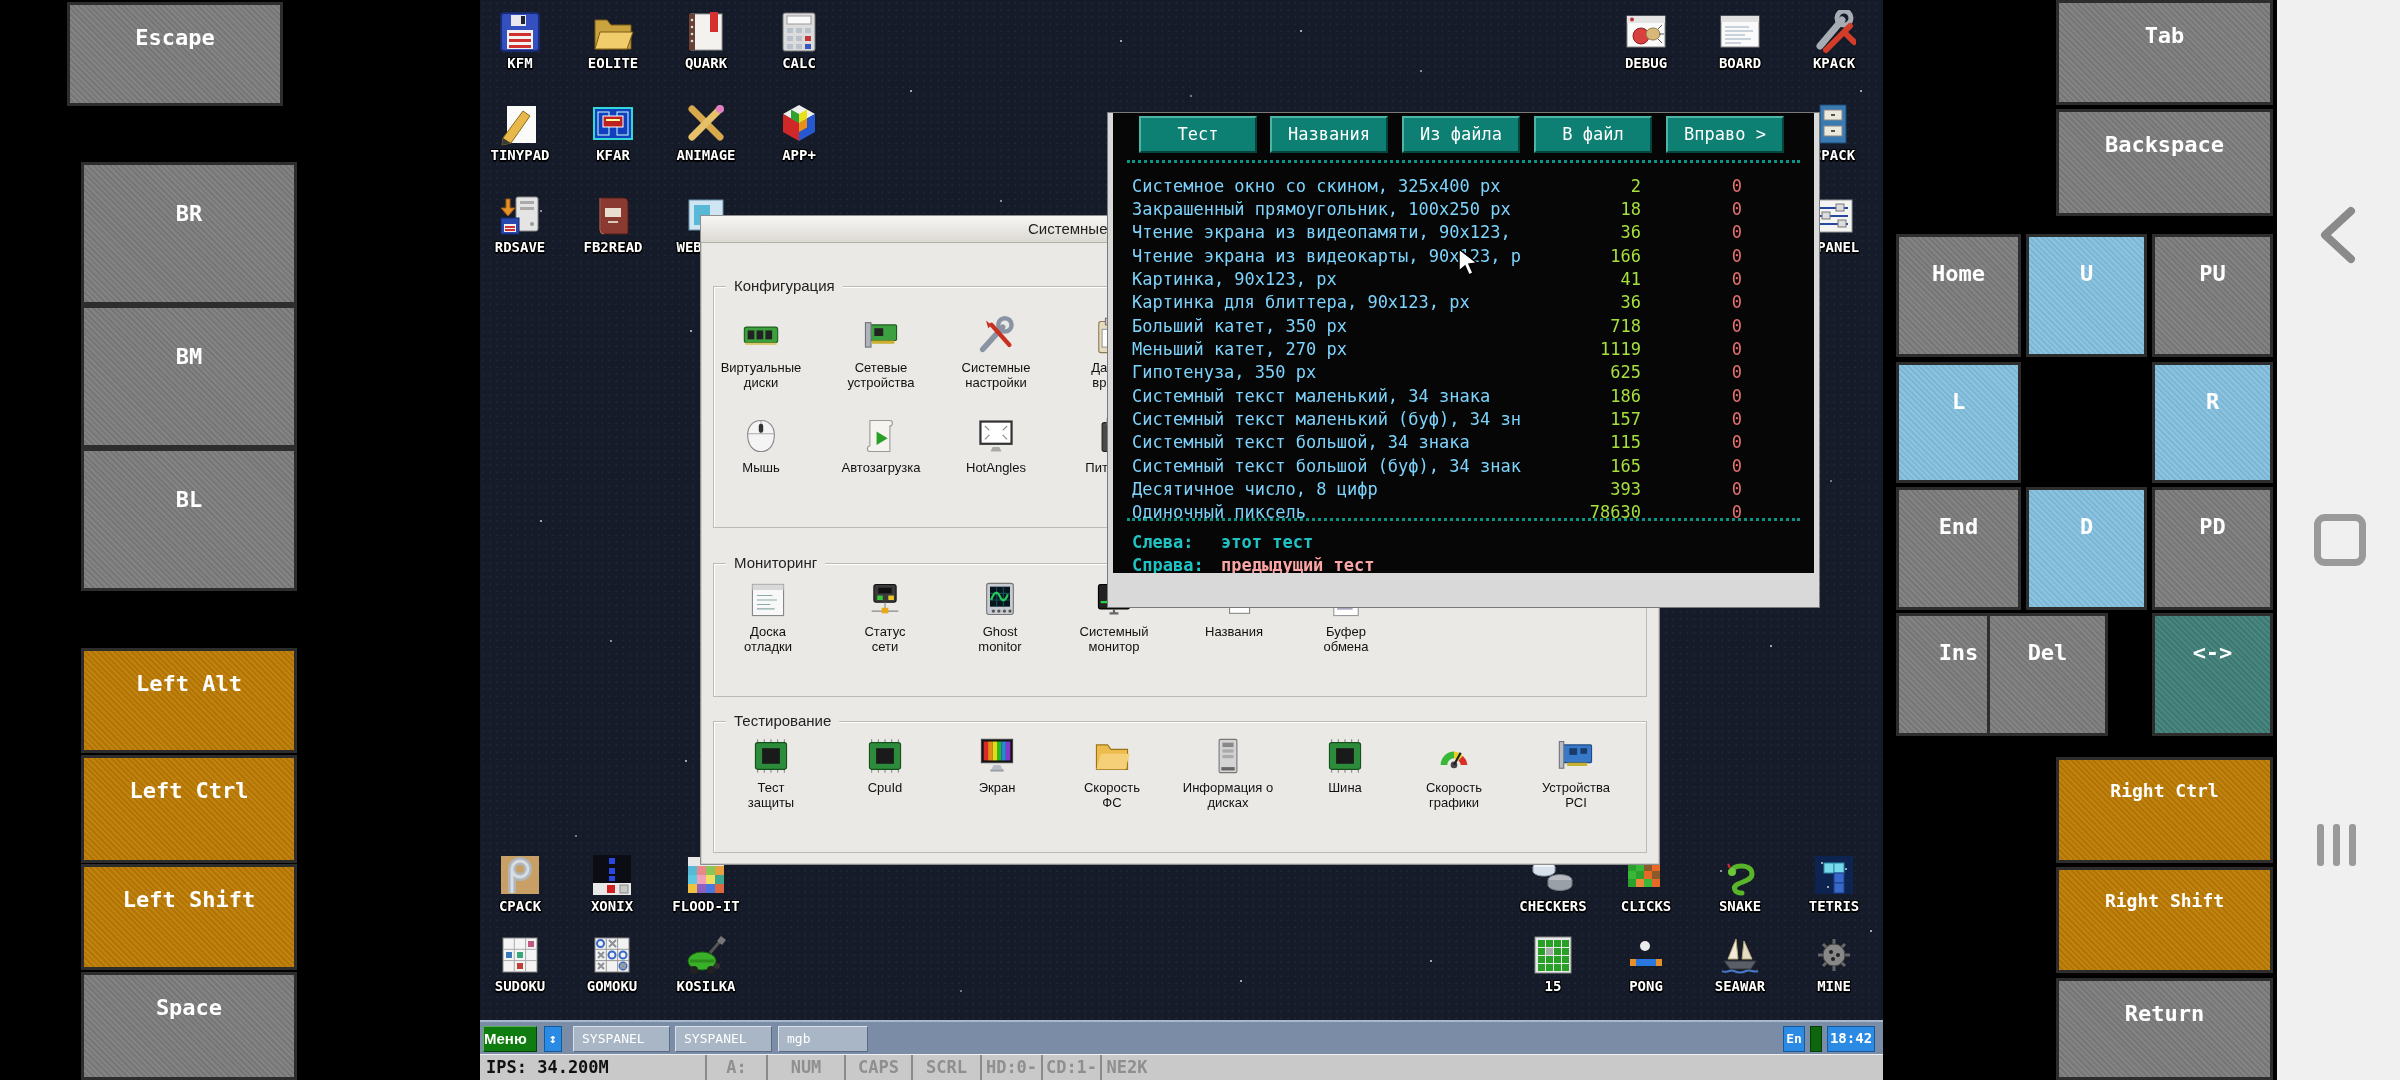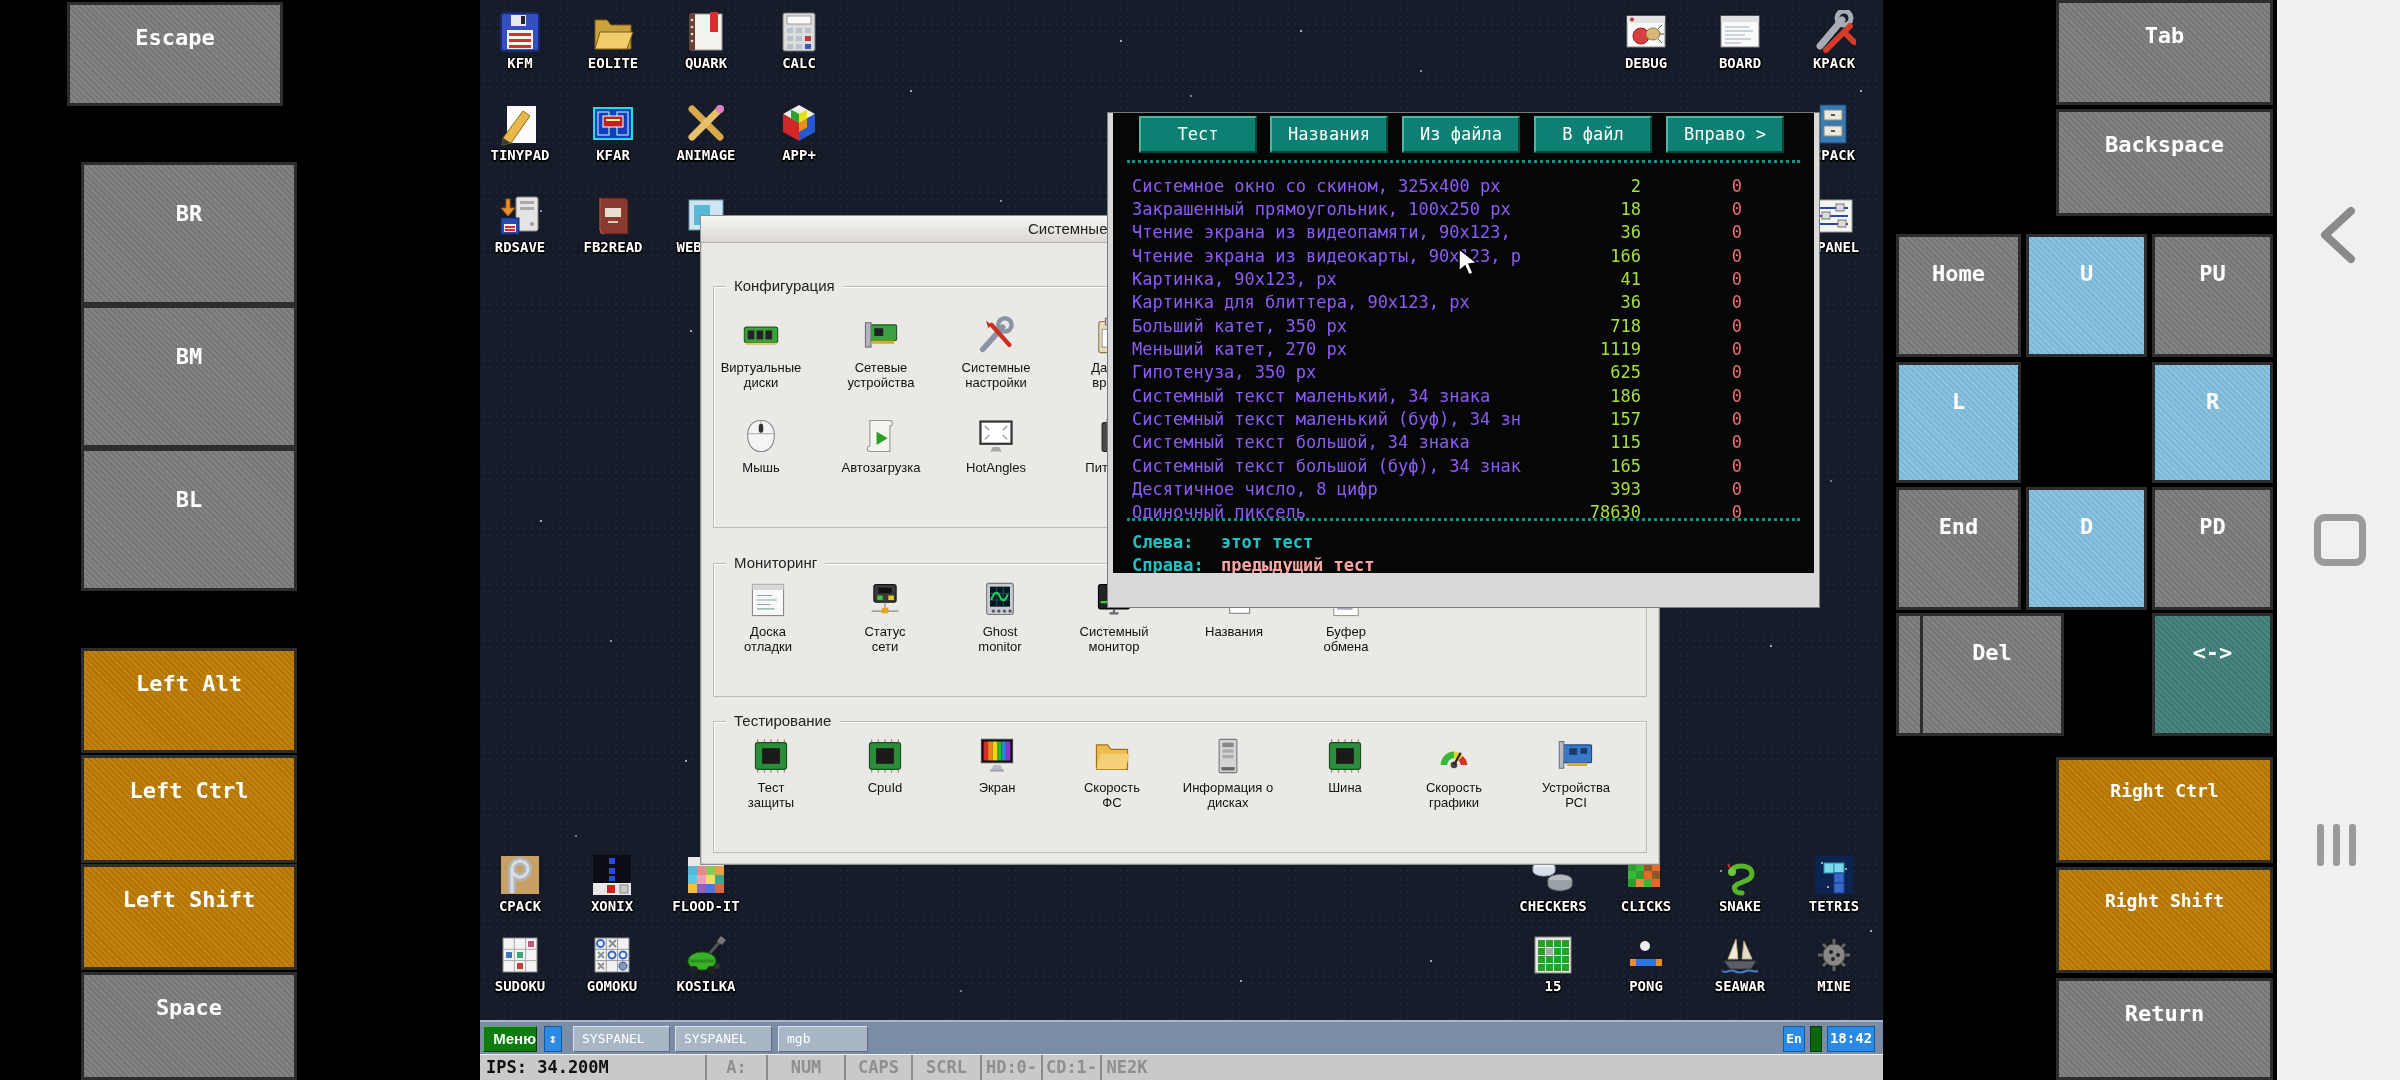--- a/index.html
+++ b/index.html
@@ -52,31 +52,31 @@
   .btitle{position:absolute;left:10px;top:6px;font:bold 15px "DejaVu Sans Mono",monospace;color:#222;white-space:nowrap}
   .wbtn{position:absolute;top:2px;width:37px;height:25px;text-align:center;font:bold 15px "DejaVu Sans Mono",monospace;line-height:25px}
   .wmin{right:44px;background:#e2e2e2;border:1px solid #9a9a9a;color:#444}
   .wclose{right:3px;background:#e89090;border:1px solid #b05050;color:#a02020}
   .bcl{position:relative;width:100%;height:460px;background:#060606;overflow:hidden}
   .tbtn{position:absolute;top:3px;width:118px;height:37px;background:#0d7f73;color:#fff;
         border-top:2px solid #4db4a6;border-left:2px solid #4db4a6;border-right:2px solid #05443c;border-bottom:2px solid #05443c;
         font:17px "DejaVu Sans Mono",monospace;text-align:center;line-height:33px;box-sizing:border-box}
   .dots{position:absolute;left:14px;right:14px;border-top:3px dotted #0d9488;height:0}
   .brow{position:absolute;left:19px;width:610px;height:23px;display:flex;font:17px/23px "DejaVu Sans Mono",monospace;white-space:nowrap}
-  .bn{flex:1;color:#8b5cf6;overflow:hidden}
+  .bn{flex:1;color:#7dd3fc;overflow:hidden}
   .b1{width:120px;text-align:right;color:#a6e03c}
   .b2{width:101px;text-align:right;color:#e87070}
   .frow{position:absolute;left:19px;font:bold 17px/23px "DejaVu Sans Mono",monospace;white-space:nowrap}
   .flbl{color:#1fc3c3;display:inline-block;width:89px}
   .fcy{color:#1fc3c3}.fyl{color:#fca5a5}
   
   .tb{position:absolute;left:0;top:1020px;width:1403px;height:34px;background:#7b8da6;border-top:2px solid #a9b9cd;box-sizing:border-box;z-index:4}
   .tb .btnbase{position:absolute;top:4px;height:26px;box-sizing:border-box;line-height:23px}
   .menu{left:3px;width:54px;background:#0f7c10;border:1px solid;border-color:#55b356 #073f08 #073f08 #55b356;
-        color:#fff;font:bold 15px "Liberation Sans",sans-serif;text-align:right}
+        color:#fff;font:bold 15px "Liberation Sans",sans-serif;text-align:left}
   .updn{left:64px;width:18px;background:#2b8be4;border:1px solid #155a9e;color:#fff;font:bold 13px "DejaVu Sans Mono",monospace;text-align:center}
   .task{background:#a9b6c6;border:1px solid;border-color:#d9e1eb #5a6a82 #5a6a82 #d9e1eb;color:#fff;
         font:13px "DejaVu Sans Mono",monospace;padding-left:8px;text-align:left}
   .lang{left:1303px;width:22px;background:#2b8be4;border:1px solid #155a9e;color:#fff;font:bold 13px "DejaVu Sans Mono",monospace;text-align:center}
   .load{left:1330px;width:12px;background:#0d660d;border:1px solid #titleba063f06}
   .clock{left:1347px;width:48px;background:#2b8be4;border:1px solid #155a9e;color:#fff;font:bold 14px "DejaVu Sans Mono",monospace;text-align:center}
   .sb{position:absolute;left:0;top:1054px;width:1403px;height:26px;background:#c9c9c9;border-top:1px solid #f0f0f0;box-sizing:border-box;z-index:4}
   .sbseg{position:absolute;top:0;height:25px;font:bold 17px/25px "DejaVu Sans Mono",monospace;color:#8f8f8f;
          border-left:2px solid #8a8a8a;text-align:center;box-sizing:border-box}
   .ips{position:absolute;left:6px;top:0;font:bold 17px/25px "DejaVu Sans Mono",monospace;color:#111}
@@ -99,21 +99,21 @@
 
 <div class="k pt24" style="left:1896px;top:234px;width:125px;height:123px">Home</div>
 <div class="k pt24 bk" style="left:2026px;top:234px;width:121px;height:123px">U</div>
 <div class="k pt24" style="left:2152px;top:234px;width:121px;height:123px">PU</div>
 <div class="k pt24 bk" style="left:1896px;top:362px;width:125px;height:121px">L</div>
 <div class="k pt24 bk" style="left:2152px;top:362px;width:121px;height:121px">R</div>
 <div class="k pt24" style="left:1896px;top:487px;width:125px;height:123px">End</div>
 <div class="k pt24 bk" style="left:2026px;top:487px;width:121px;height:123px">D</div>
 <div class="k pt24" style="left:2152px;top:487px;width:121px;height:123px">PD</div>
 <div class="k pt24" style="left:1896px;top:613px;width:125px;height:123px">Ins</div>
-<div class="k pt24" style="left:1920px;top:613px;width:144px;height:123px">Del</div>
+<div class="k pt24" style="left:1987px;top:613px;width:121px;height:123px">Del</div>
 <div class="k pt24 tk" style="left:2152px;top:613px;width:121px;height:123px">&lt;-&gt;</div>
 
 <div class="k or" style="left:2056px;top:757px;width:217px;height:106px;font-size:18px">Right Ctrl</div>
 <div class="k or" style="left:2056px;top:867px;width:217px;height:106px;font-size:18px">Right Shift</div>
 <div class="k" style="left:2056px;top:978px;width:217px;height:102px">Return</div>
 
 <div class="sidebar">
   <svg style="position:absolute;left:38px;top:205px" width="44" height="60">
       <path d="M36 6 L10 30 L36 54" fill="none" stroke="#8a8a8a" stroke-width="8" stroke-linecap="round" stroke-linejoin="round"></path>
     </svg>

